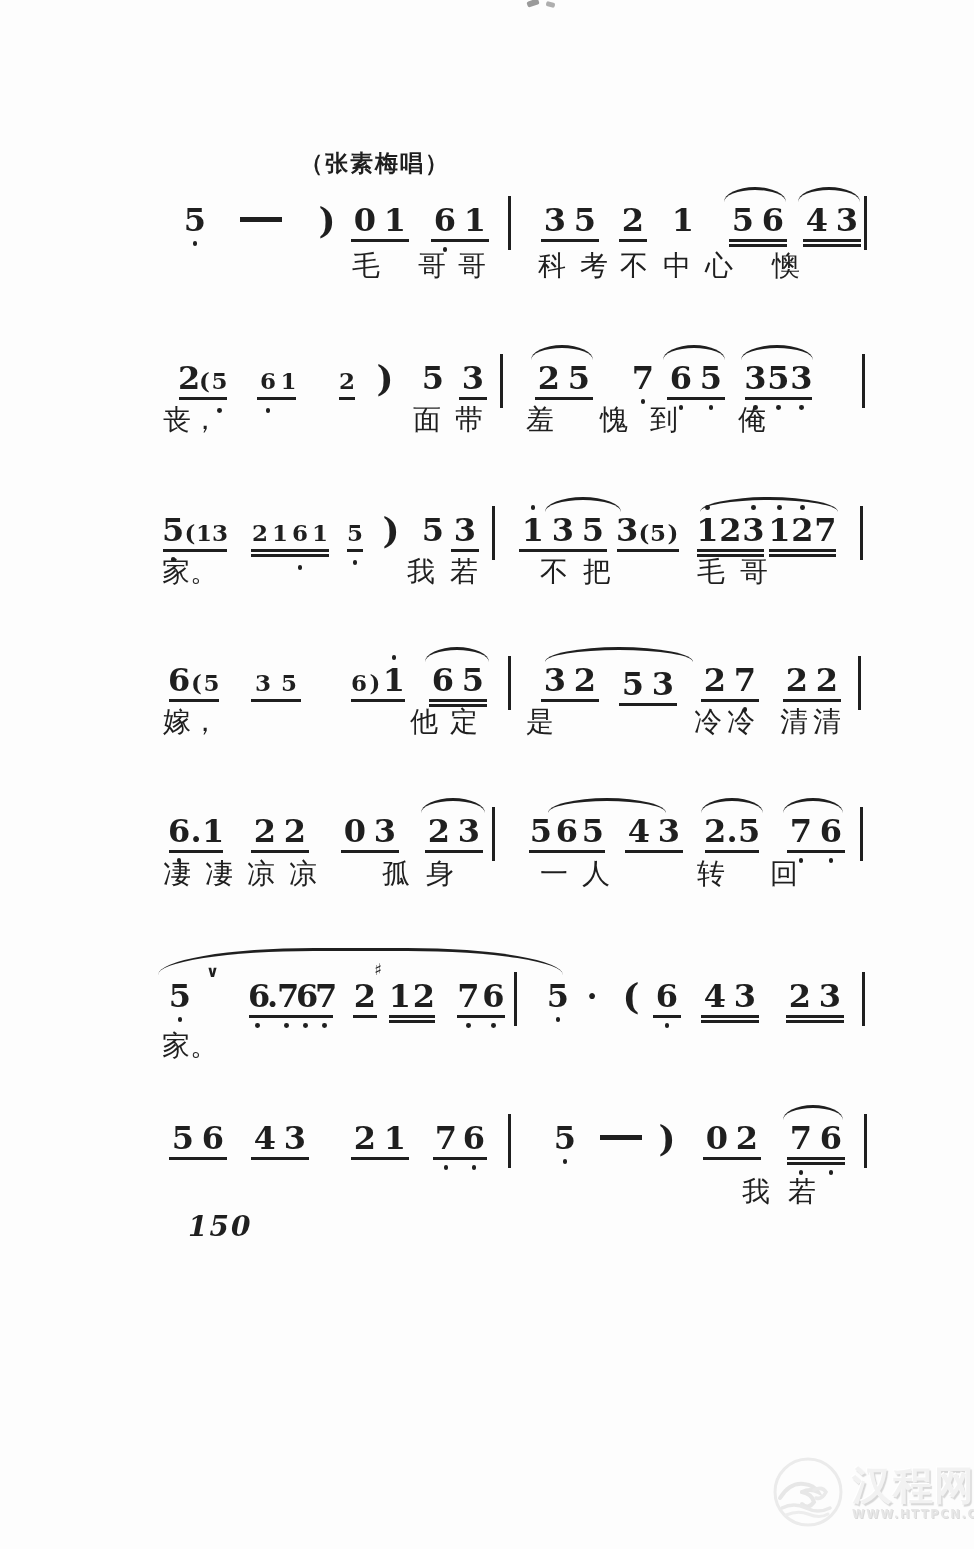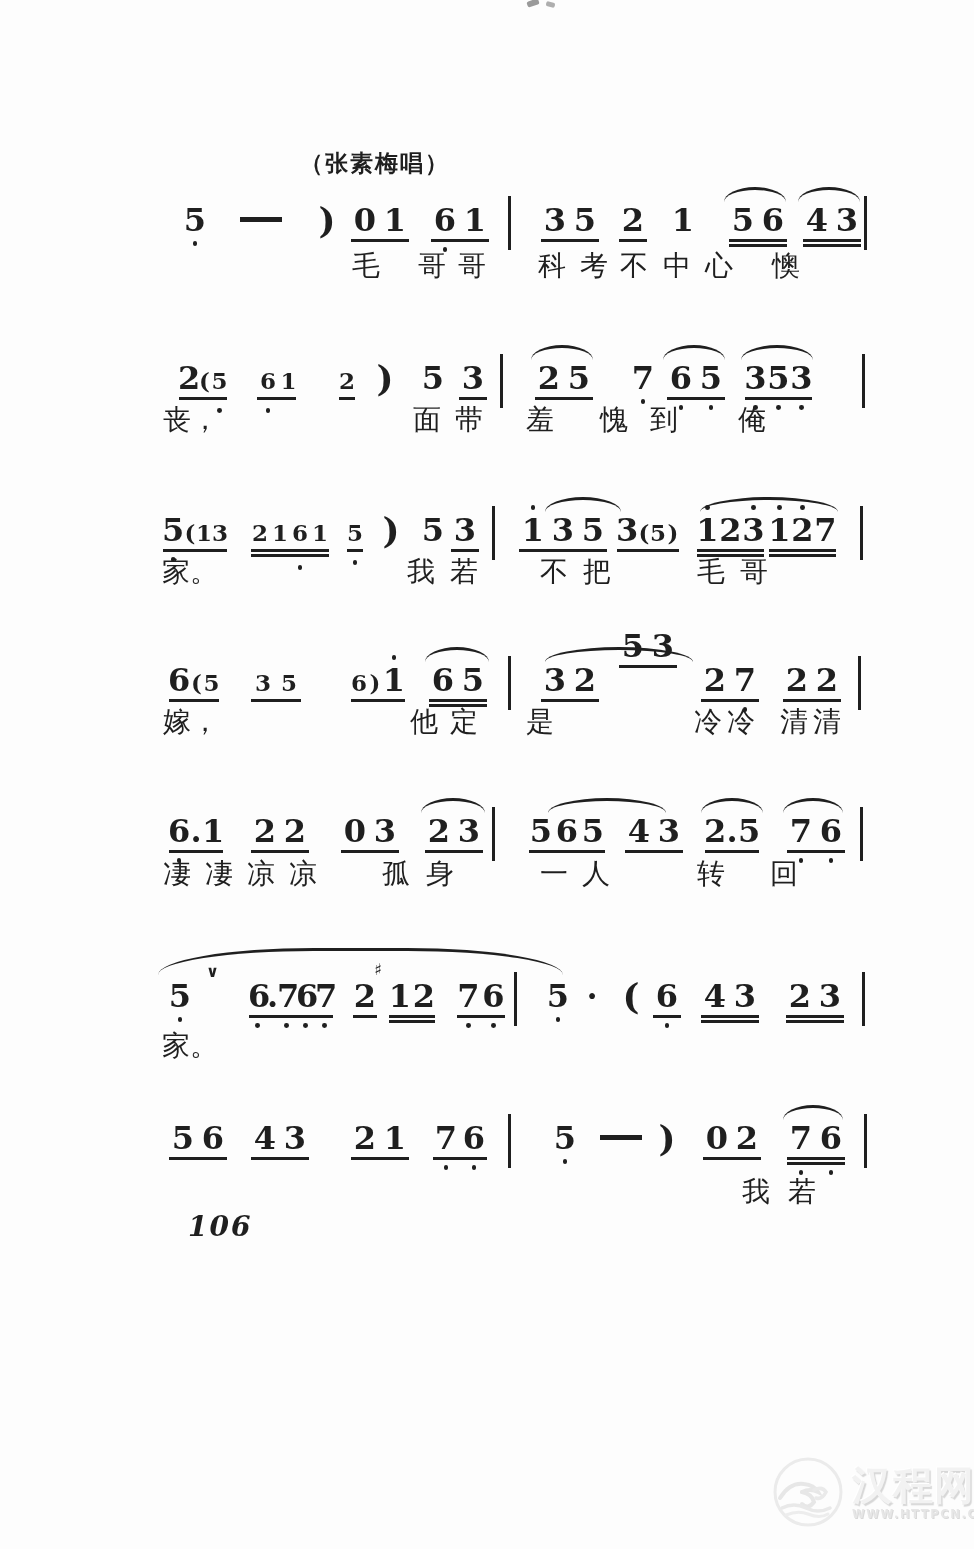--- a/index.html
+++ b/index.html
@@ -110,21 +110,21 @@
       <div class="lyr" style="left: 540px; top: 556px;">不</div>
       <div class="lyr" style="left: 583px; top: 556px;">把</div>
       <div class="lyr" style="left: 697px; top: 556px;">毛</div>
       <div class="lyr" style="left: 740px; top: 556px;">哥</div>
       <div class="token" style="left: 168px; top: 662px; width: 52px;"><span class="ch" style="width: 22px;">6</span><span class="ch sm" style="width: 13px;">(</span><span class="ch sm" style="width: 17px;">5</span><div class="uline" style="width: 50px; bottom: -4px;"></div></div>
       <div class="token" style="left: 250px; top: 662px; width: 52px;"><span class="ch sm" style="width: 26px;">3</span><span class="ch sm" style="width: 26px;">5</span><div class="uline" style="width: 50px; bottom: -4px;"></div></div>
       <div class="token" style="left: 350px; top: 662px; width: 56px;"><span class="ch sm" style="width: 18px;">6</span><span class="ch sm" style="width: 14px;">)</span><span class="ch" style="width: 24px;">1<i class="hidot"></i></span><div class="uline" style="width: 54px; bottom: -4px;"></div></div>
       <div class="token" style="left: 428px; top: 662px; width: 60px;"><span class="ch" style="width: 30px;">6</span><span class="ch" style="width: 30px;">5</span><div class="uline" style="width: 58px; bottom: -4px;"></div><div class="uline" style="width: 58px; bottom: -9px;"></div></div>
       <div class="bar" style="left: 508px; top: 656px;"></div>
       <div class="token" style="left: 540px; top: 662px; width: 60px;"><span class="ch" style="width: 30px;">3</span><span class="ch" style="width: 30px;">2</span><div class="uline" style="width: 58px; bottom: -4px;"></div></div>
-      <div class="token" style="left: 618px; top: 628px; width: 60px;"><span class="ch" style="width: 30px;">5</span><span class="ch" style="width: 30px;">3</span><div class="uline" style="width: 58px; bottom: -4px;"></div></div>
+      <div class="token" style="left: 618px; top: 666px; width: 60px;"><span class="ch" style="width: 30px;">5</span><span class="ch" style="width: 30px;">3</span><div class="uline" style="width: 58px; bottom: -4px;"></div></div>
       <div class="token" style="left: 700px; top: 662px; width: 60px;"><span class="ch" style="width: 30px;">2</span><span class="ch" style="width: 30px;">7<i class="lodot" style="bottom: -14px;"></i></span><div class="uline" style="width: 58px; bottom: -4px;"></div></div>
       <div class="token" style="left: 782px; top: 662px; width: 60px;"><span class="ch" style="width: 30px;">2</span><span class="ch" style="width: 30px;">2</span><div class="uline" style="width: 58px; bottom: -4px;"></div></div>
       <div class="bar" style="left: 858px; top: 656px;"></div>
       <div class="slur" style="left: 425px; top: 647px; width: 64px;"></div>
       <div class="slur" style="left: 545px; top: 647px; width: 148px;"></div>
       <div class="lyr" style="left: 163px; top: 706px;">嫁，</div>
       <div class="lyr" style="left: 410px; top: 706px;">他</div>
       <div class="lyr" style="left: 450px; top: 706px;">定</div>
       <div class="lyr" style="left: 526px; top: 706px;">是</div>
       <div class="lyr" style="left: 694px; top: 706px;">冷</div>
@@ -180,21 +180,21 @@
       <div class="dash" style="left: 600px; top: 1135px;"></div>
       <div class="token" style="left: 652px; top: 1120px; width: 30px;"><span class="ch par" style="width: 30px;">)</span></div>
       <div class="token" style="left: 702px; top: 1120px; width: 60px;"><span class="ch" style="width: 30px;">0</span><span class="ch" style="width: 30px;">2</span><div class="uline" style="width: 58px; bottom: -4px;"></div></div>
       <div class="token" style="left: 786px; top: 1120px; width: 60px;"><span class="ch" style="width: 30px;">7<i class="lodot" style="bottom: -19px;"></i></span><span class="ch" style="width: 30px;">6<i class="lodot" style="bottom: -19px;"></i></span><div class="uline" style="width: 58px; bottom: -4px;"></div><div class="uline" style="width: 58px; bottom: -9px;"></div></div>
       <div class="bar" style="left: 864px; top: 1114px;"></div>
       <div class="slur" style="left: 783px; top: 1105px; width: 60px;"></div>
       <div class="lyr" style="left: 742px; top: 1176px;">我</div>
       <div class="lyr" style="left: 788px; top: 1176px;">若</div>
     </div>
 
-  <div class="pagenum">106</div>
+  <div class="pagenum">150</div>
 
   <div class="watermark">
     <svg class="wm-logo" width="80" height="80" viewBox="0 0 80 80">
       <circle cx="40" cy="40" r="33" fill="none" stroke="#ebebeb" stroke-width="3"></circle>
       <path d="M12 46 Q22 30 36 32 Q46 33 50 40 Q42 36 34 40" fill="none" stroke="#e7e7e7" stroke-width="4" stroke-linecap="round"></path>
       <path d="M34 40 Q44 42 46 50 Q40 58 34 52" fill="none" stroke="#e7e7e7" stroke-width="4" stroke-linecap="round"></path>
       <path d="M46 38 Q54 34 58 40 Q54 48 48 46" fill="none" stroke="#eaeaea" stroke-width="3.5" stroke-linecap="round"></path>
       <path d="M14 56 Q26 50 38 56 Q50 62 62 56" fill="none" stroke="#e9e9e9" stroke-width="3.5" stroke-linecap="round"></path>
       <path d="M18 63 Q30 58 40 62 Q52 67 60 62" fill="none" stroke="#ededed" stroke-width="3" stroke-linecap="round"></path>
     </svg>

